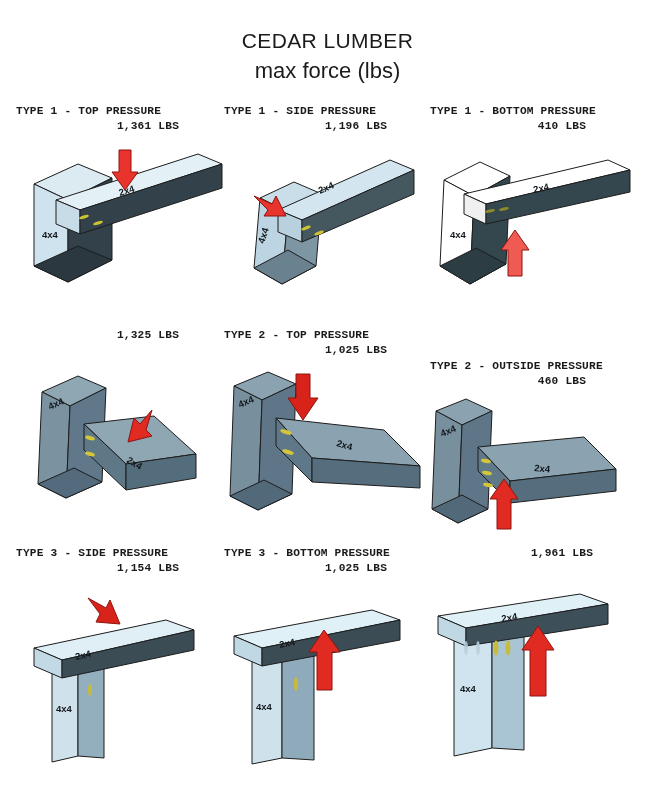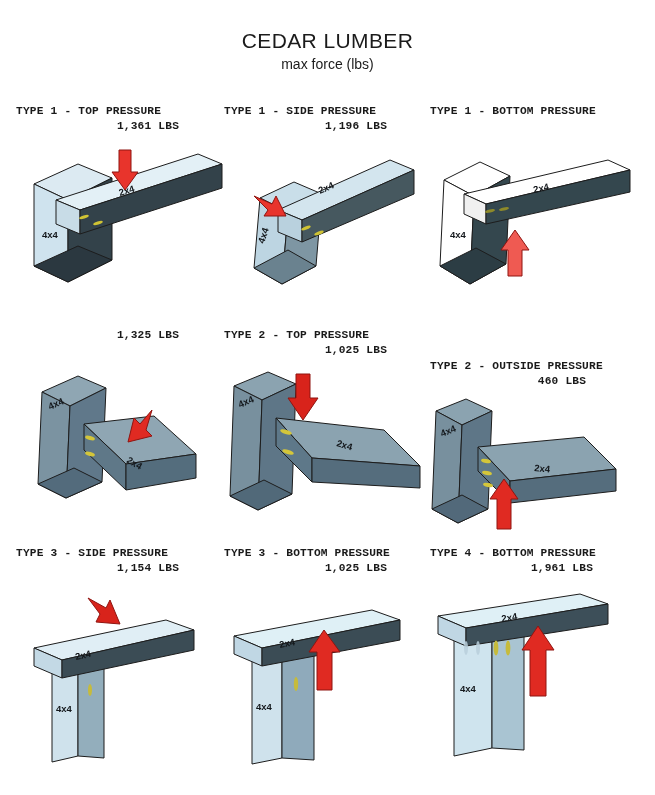--- a/index.html
+++ b/index.html
@@ -8,21 +8,21 @@
     width: 655px; height: 795px;
     background: #ffffff;
     font-family: "Liberation Sans", sans-serif;
     overflow: hidden;
   }
   #page { position: relative; width: 655px; height: 795px; background:#fff; }
 
   
   .title-block { position:absolute; top:28px; left:0; width:655px; text-align:center; }
   .title-main { font-size:21px; color:#1b1b1b; letter-spacing:.4px; line-height:25px; }
-  .title-sub  { font-size:14px; color:#1b1b1b; line-height:23px; }
+  .title-sub  { font-size:22px; color:#1b1b1b; line-height:23px;margin-top:6px; }
 
   
   .panel { position:absolute; width:218px; height:218px; }
   .cap { position:absolute; top:0; left:0; width:100%;
          font-family:"Liberation Mono", monospace;
          font-size:11.2px; color:#1a1a1a; letter-spacing:.2px; line-height:15px; }
   .cap .l1 { display:block; text-align:left;font-weight:bold; }
   .cap .l2 { display:block; text-align:center; padding-left:46px;font-weight:bold; }
   .stage { position:absolute; top:34px; left:0; width:218px; height:184px; }
   .stage svg { display:block; width:218px; height:184px; overflow:visible; }
@@ -98,20 +98,21 @@
         <g stroke="#8f1410" stroke-width="1" stroke-linejoin="round" fill="#e8342c">
           <polygon points="30,58 48,66 52,58 62,78 40,78 44,72"></polygon>
         </g>
       </svg>
     </div>
   </div>
 
   <div class="panel" style="left:430px; top:104px;">
     <div class="cap">
       <span class="l1">TYPE 1 - BOTTOM PRESSURE</span>
+      <span class="l2">410 LBS</span>
     </div>
     <div class="stage">
       <svg viewBox="0 0 218 184">
         <g stroke="#1d1d1d" stroke-width="1" stroke-linejoin="round">
           <polygon points="14,42 50,24 80,38 44,58" fill="#ffffff"></polygon>
           <polygon points="14,42 44,58 40,146 10,128" fill="#ffffff"></polygon>
           <polygon points="44,58 80,38 76,126 40,146" fill="#34474e"></polygon>
           <polygon points="10,128 40,146 76,126 46,110" fill="#2c3d44"></polygon>
           <polygon points="34,56 178,22 200,32 56,66" fill="#ffffff"></polygon>
           <polygon points="34,56 56,66 56,86 34,76" fill="#f0f0f0"></polygon>
@@ -266,21 +267,20 @@
         <text class="lbl" x="32" y="130">4x4</text>
         <g stroke="#8f1410" stroke-width="1" stroke-linejoin="round" fill="#e02a22">
           <polygon points="100,50 116,72 108,72 108,110 93,110 93,72 85,72"></polygon>
         </g>
       </svg>
     </div>
   </div>
 
   <div class="panel" style="left:430px; top:546px;">
     <div class="cap">
-      <span class="l1">TYPE 4 - BOTTOM PRESSURE</span>
       <span class="l2">1,961 LBS</span>
     </div>
     <div class="stage">
       <svg viewBox="0 0 218 184">
         <g stroke="#1d1d1d" stroke-width="1" stroke-linejoin="round">
           <polygon points="24,44 62,36 62,168 24,176" fill="#cfe4ee"></polygon>
           <polygon points="62,36 94,44 94,170 62,168" fill="#a9c4d2"></polygon>
           <polygon points="8,36 150,14 178,24 36,48" fill="#dff0f6"></polygon>
           <polygon points="8,36 36,48 36,66 8,54" fill="#c0d7e4"></polygon>
           <polygon points="36,48 178,24 178,44 36,66" fill="#3d4f59"></polygon>

